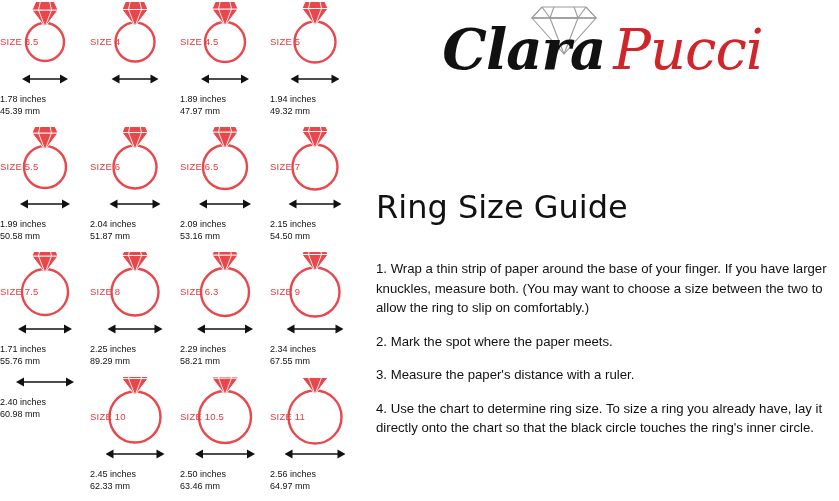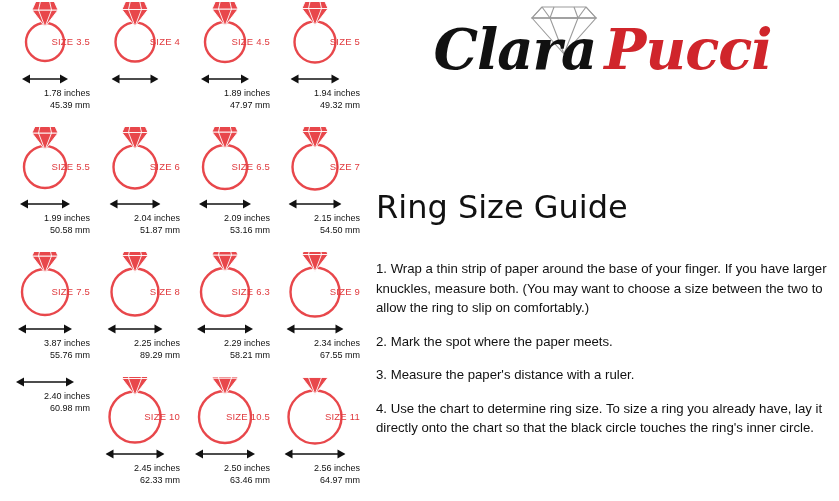--- a/index.html
+++ b/index.html
@@ -45,43 +45,43 @@
     position: absolute;
     left: 50%;
     transform: translateX(-50%);
     top: 2px;
   }
   .size-label {
     position: absolute;
     left: 0;
     right: 0;
     top: 36px;
-    text-align: right;
+    text-align: left;
     font-size: 9.5px;
     color: #e03a3e;
     font-family: "Liberation Sans", sans-serif;
     letter-spacing: 0.2px;
   }
   .arrow-row {
     position: relative;
     height: 16px;
     width: 90px;
   }
   .arrow-svg {
     position: absolute;
     left: 50%;
     transform: translateX(-50%);
     top: 0;
   }
   .meas {
-    text-align: right;
+    text-align: left;
     font-size: 9px;
     line-height: 11.5px;
     color: #111;
-    margin-top: 0;
+    margin-top: 6px;
   }
 
   
   .right {
     position: absolute;
     left: 366px;
     top: 0;
     width: 473px;
     height: 501px;
   }
@@ -109,21 +109,21 @@
     line-height: 62px;
     letter-spacing: -1px;
     white-space: nowrap;
   }
   .brand-first {
     color: #111111;
     font-weight: bold;
   }
   .brand-second {
     color: #d0252b;
-    font-weight: bold;
+    font-weight: normal;
     margin-left: 8px;
   }
   .guide-title {
     position: absolute;
     left: 10px;
     top: 188px;
     font-size: 32px;
     color: #111;
     font-family: "DejaVu Sans", sans-serif;
     letter-spacing: 0px;
@@ -375,21 +375,21 @@
           <div class="size-label">SIZE 7.5</div>
         </div>
         <div class="arrow-row">
           <svg class="arrow-svg" width="54" height="14" viewBox="0 0 54 14">
             <line x1="6" y1="7" x2="48" y2="7" stroke="#111" stroke-width="1.6"></line>
             <path d="M0 7 L8 2.5 L8 11.5 Z" fill="#111"></path>
             <path d="M54 7 L46 2.5 L46 11.5 Z" fill="#111"></path>
           </svg>
         </div>
         <div class="meas">
-          <div>3.87 inches</div>
+          <div>1.71 inches</div>
           <div>55.76 mm</div>
         </div>
       </div>
       <div class="cell">
         <div class="ring-wrap">
           <svg class="ring-svg" width="90" height="72" viewBox="0 0 90 72">
             <circle cx="45" cy="40" r="23.5" fill="none" stroke="#e8474b" stroke-width="2.4"></circle>
             <g fill="#e8474b" stroke="#ffffff" stroke-width="0.9">
               <path d="M32 3.5 L58 3.5 L45 20.5 Z"></path>
               <path d="M36 -5.5 L54 -5.5 L58 3.5 L32 3.5 Z"></path>

